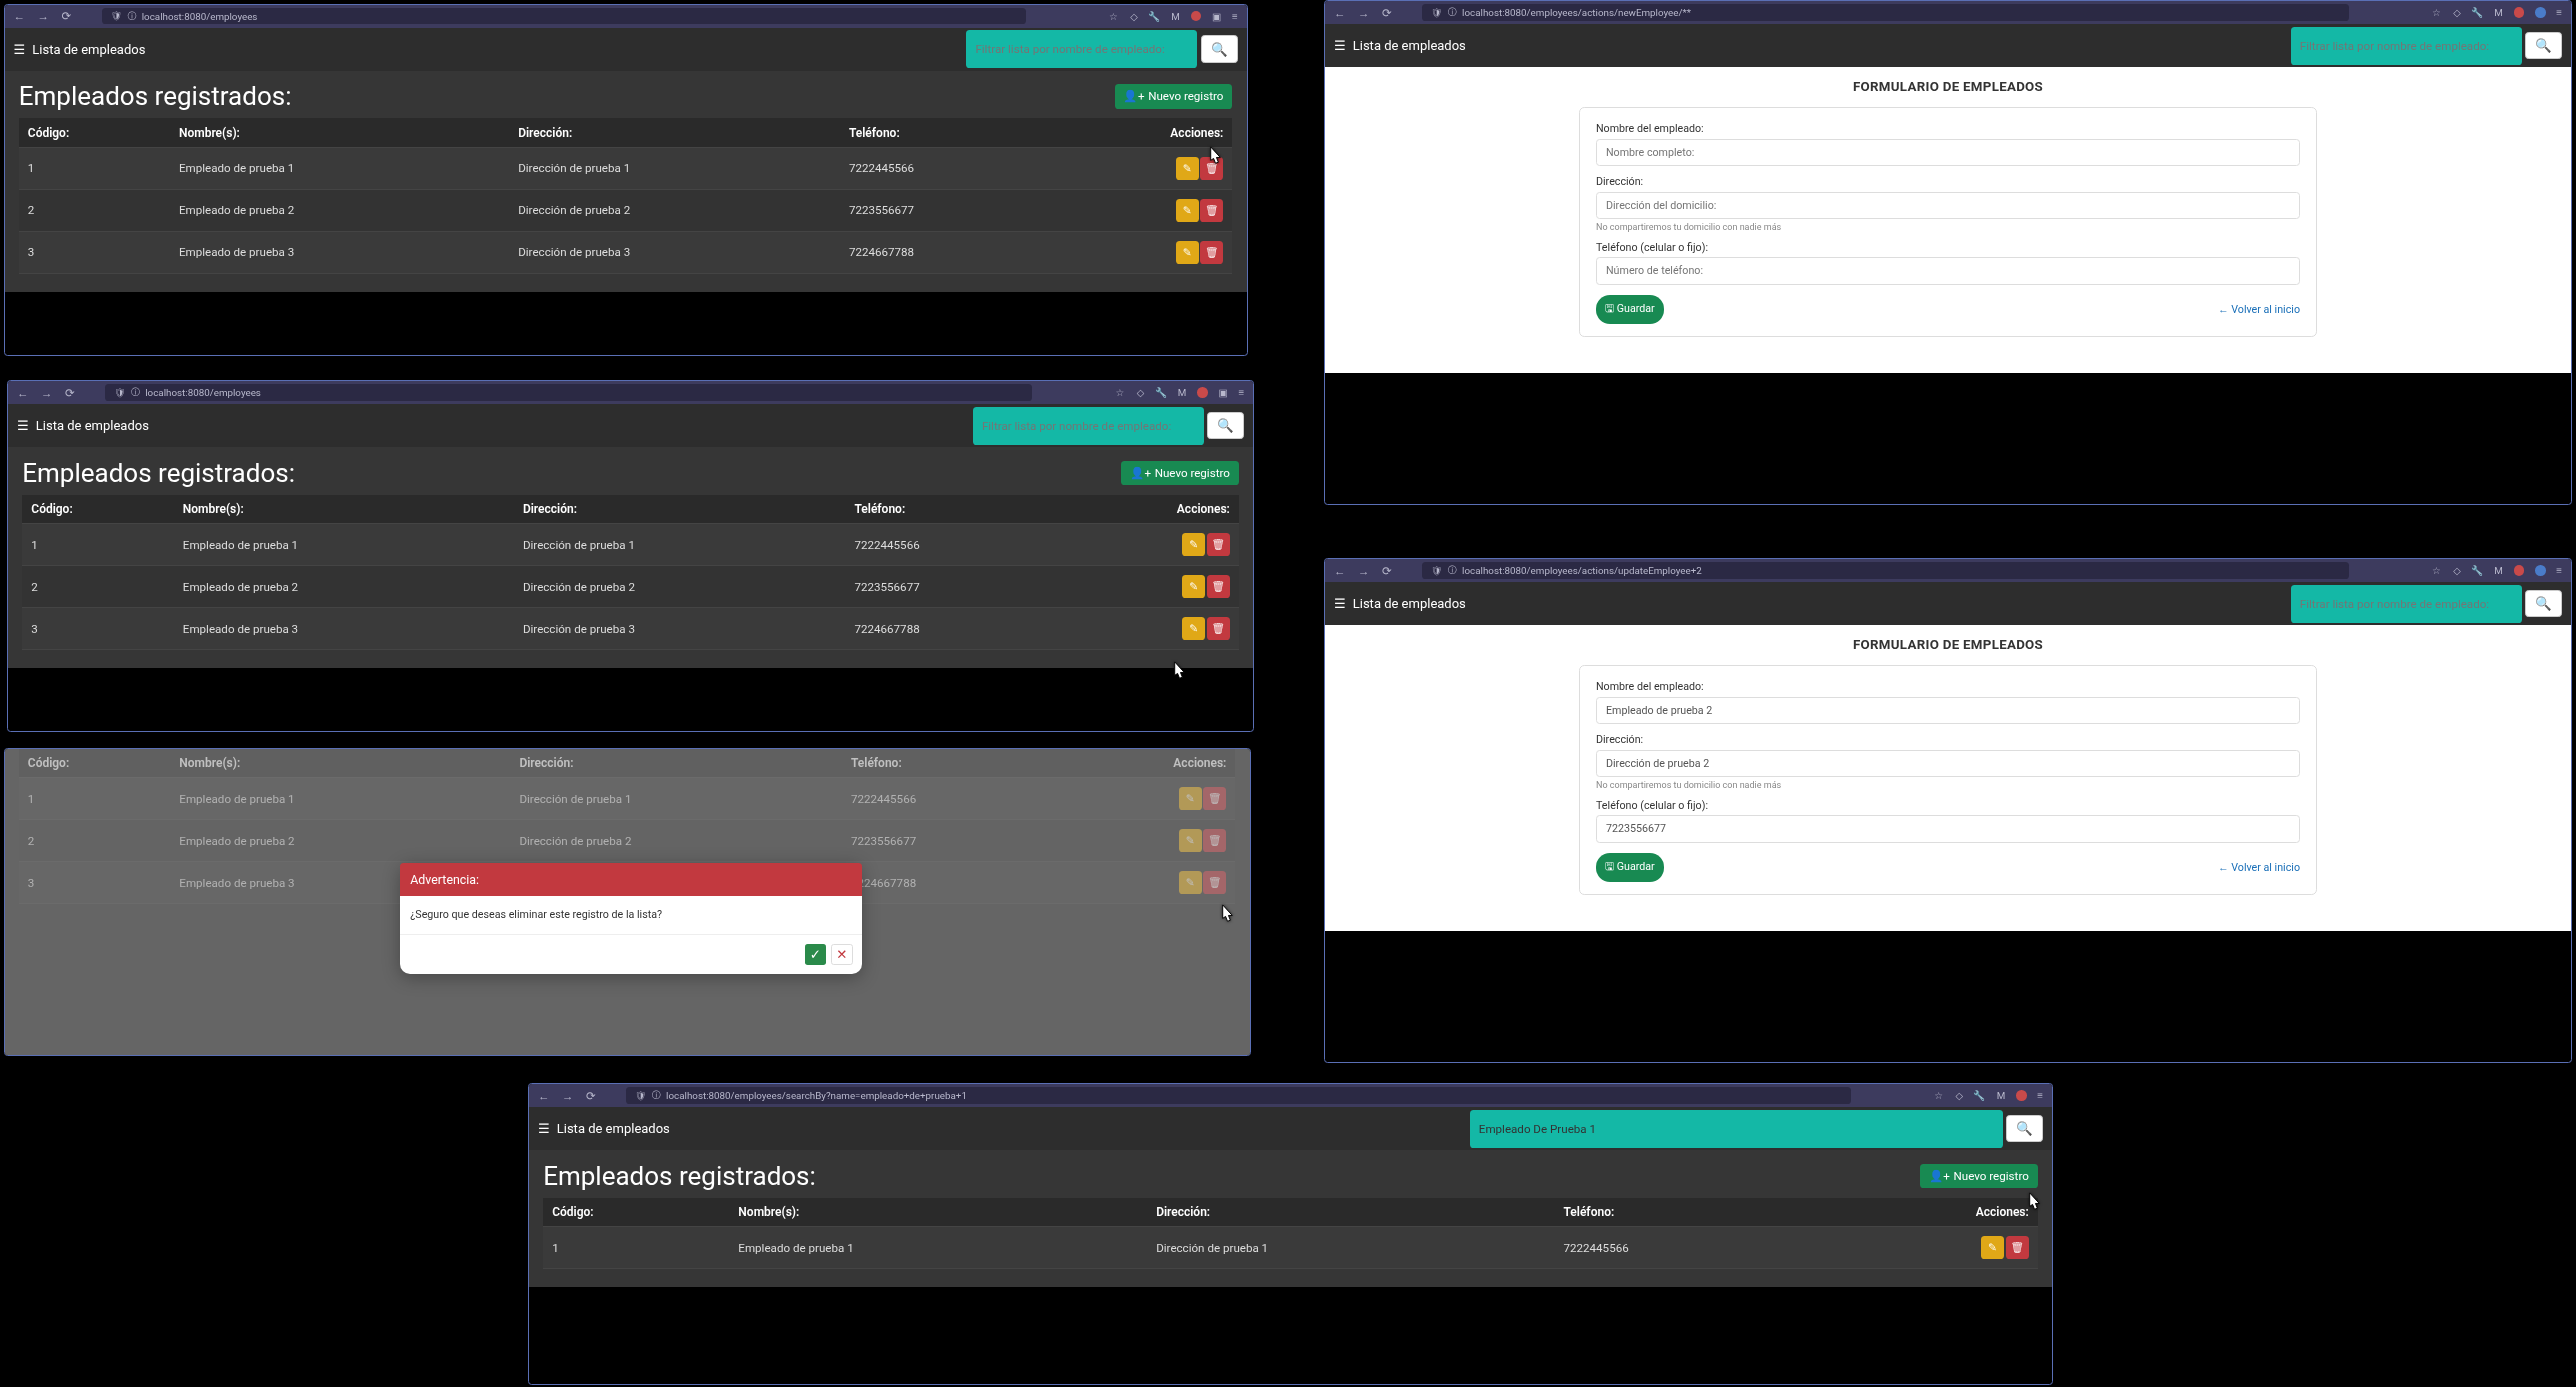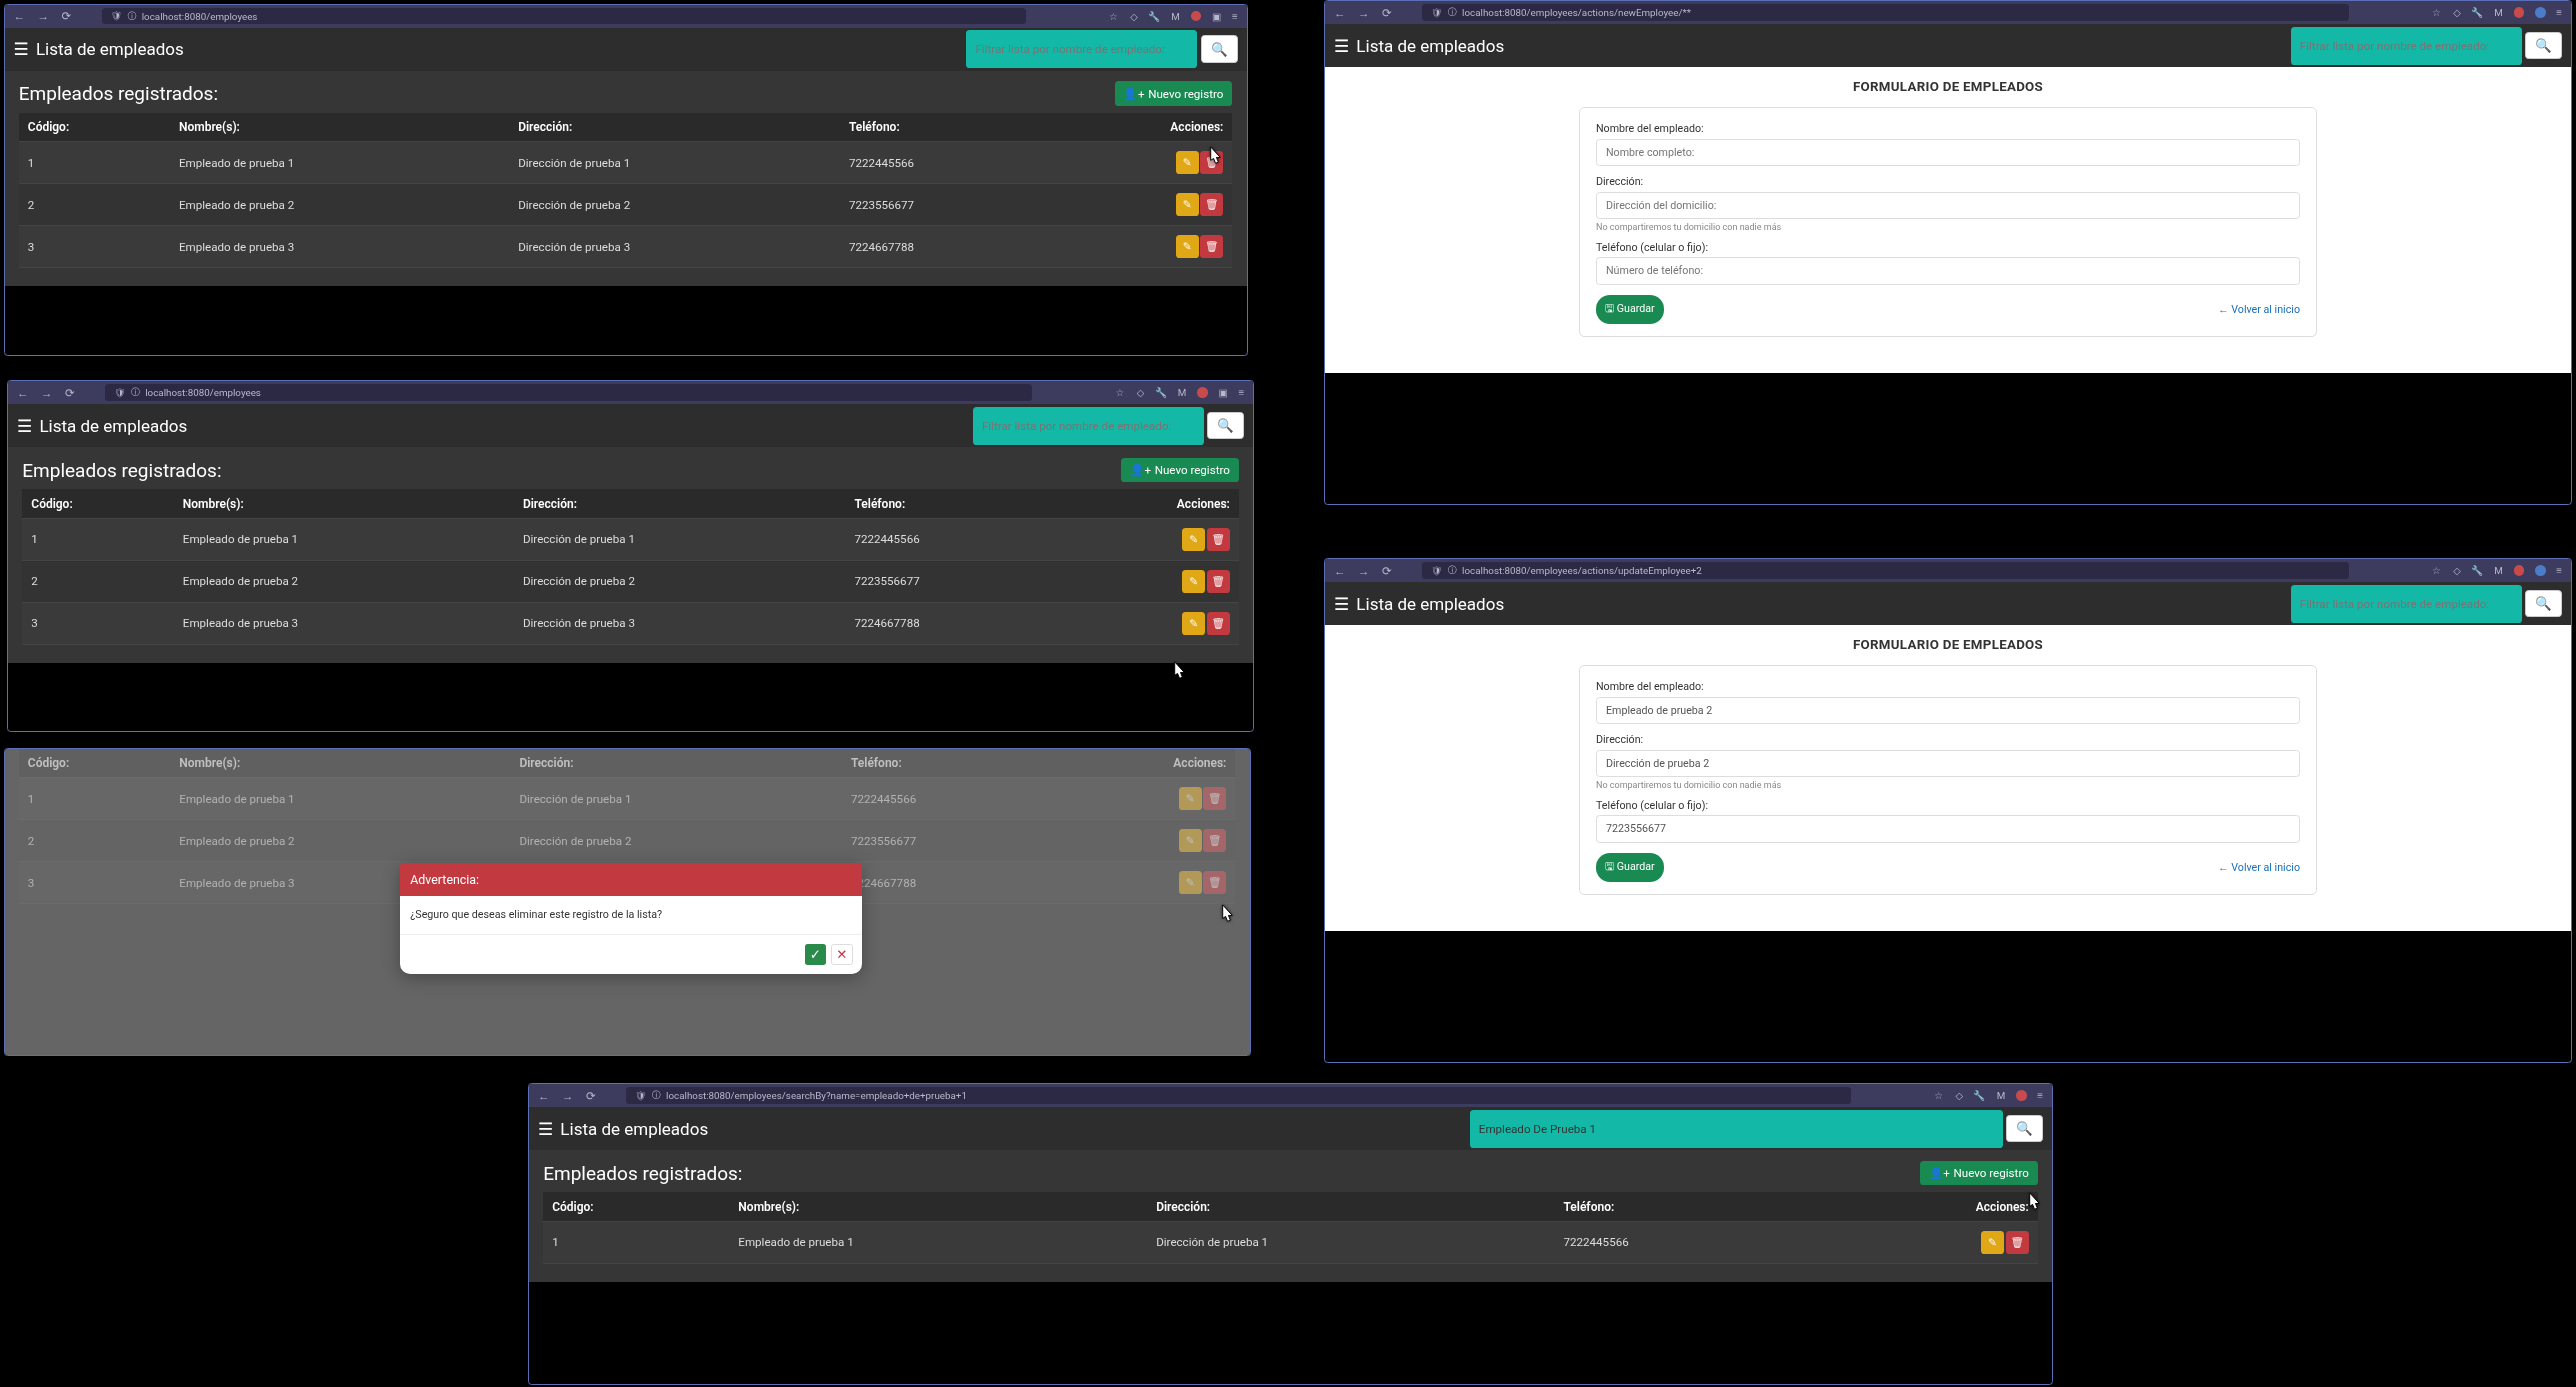--- a/index.html
+++ b/index.html
@@ -10,30 +10,30 @@
 .browser-bar { background: #3d3b5e; height: 23px; display: flex; align-items: center; padding: 0 9px; gap: 12.4px; color: #b8b8cc; font-size: 9.8px; }
 .browser-bar .navbtn { cursor: pointer; font-size: 11.6px; }
 .browser-bar .url-area { flex: 1; display: flex; align-items: center; gap: 5.3px; background: #2b2944; border-radius: 3.6px; padding: 1.8px 9px; margin: 0 71px 0 18px; }
 .browser-bar .url-area .lock { font-size: 9px; }
 .browser-bar .right-icons { display: flex; gap: 10.7px; align-items: center; }
 .browser-bar .right-icons span { font-size: 9.8px; }
 .browser-bar .dot-red { width: 10.7px; height: 10.7px; background: #c94a4a; border-radius: 50%; display: inline-block; }
 .browser-bar .dot-blue { width: 10.7px; height: 10.7px; background: #4a7cc9; border-radius: 50%; display: inline-block; }
 
 .app-header { background: #2d2d2d; height: 43px; display: flex; align-items: center; padding: 0 9px; color: #fff; }
-.app-header .title { display: flex; align-items: center; gap: 5.3px; font-size: 17px; text-align: right; }
+.app-header .title { display: flex; align-items: center; gap: 5.3px; font-size: 13px; text-align: right; }
 .app-header .spacer { flex: 1; }
 .app-header .srch { background: #14b8a6; border: none; border-radius: 3.6px; padding: 12px 9px; font-size: 11.6px; color: #333; width: 231px; }
 .app-header .srch-btn { background: #fff; border: 0.9px solid #ccc; border-radius: 3.6px; padding: 5.3px 9px; margin-left: 3.6px; cursor: pointer; }
 
 .content-dark { background: #363636; color: #fff; padding: 9px 14.2px 18px; }
 .content-light { background: #fff; color: #333; padding: 12.4px 14.2px 36px; }
 
 .subhead-row { display: flex; align-items: center; justify-content: space-between; margin: 1.8px 0 7.1px; }
-.subhead-row h2 { font-size: 19px; font-weight: 400; color: #333; }
+.subhead-row h2 { font-size: 26px; font-weight: 400; color: #333; }
 .content-dark .subhead-row h2 { color: #fff; }
 .btn-new { background: #188a52; color: #fff; border: none; border-radius: 3.6px; padding: 5.3px 9px; font-size: 11.6px; cursor: pointer; display: flex; align-items: center; gap: 3.6px; }
 
 table.emp { width: 100%; border-collapse: collapse; }
 table.emp thead th { background: #2a2a2a; color: #fff; text-align: left; font-size: 12px; padding: 7.1px 9px; font-weight: 600; border-bottom: 0.9px solid #444; }
 table.emp tbody tr td { padding: 9px; font-size: 11.6px; color: #ddd; border-bottom: 0.9px solid #444; }
 table.emp tbody tr:nth-child(odd) td { background: #3a3a3a; }
 table.emp tbody tr:nth-child(even) td { background: #333; }
 .act-btn { border: none; border-radius: 3.6px; width: 23px; height: 23px; font-size: 10.7px; cursor: pointer; color: #fff; margin-left: 1.8px; display: inline-flex; align-items: center; justify-content: center; }
 .act-edit { background: #e0a817; }

